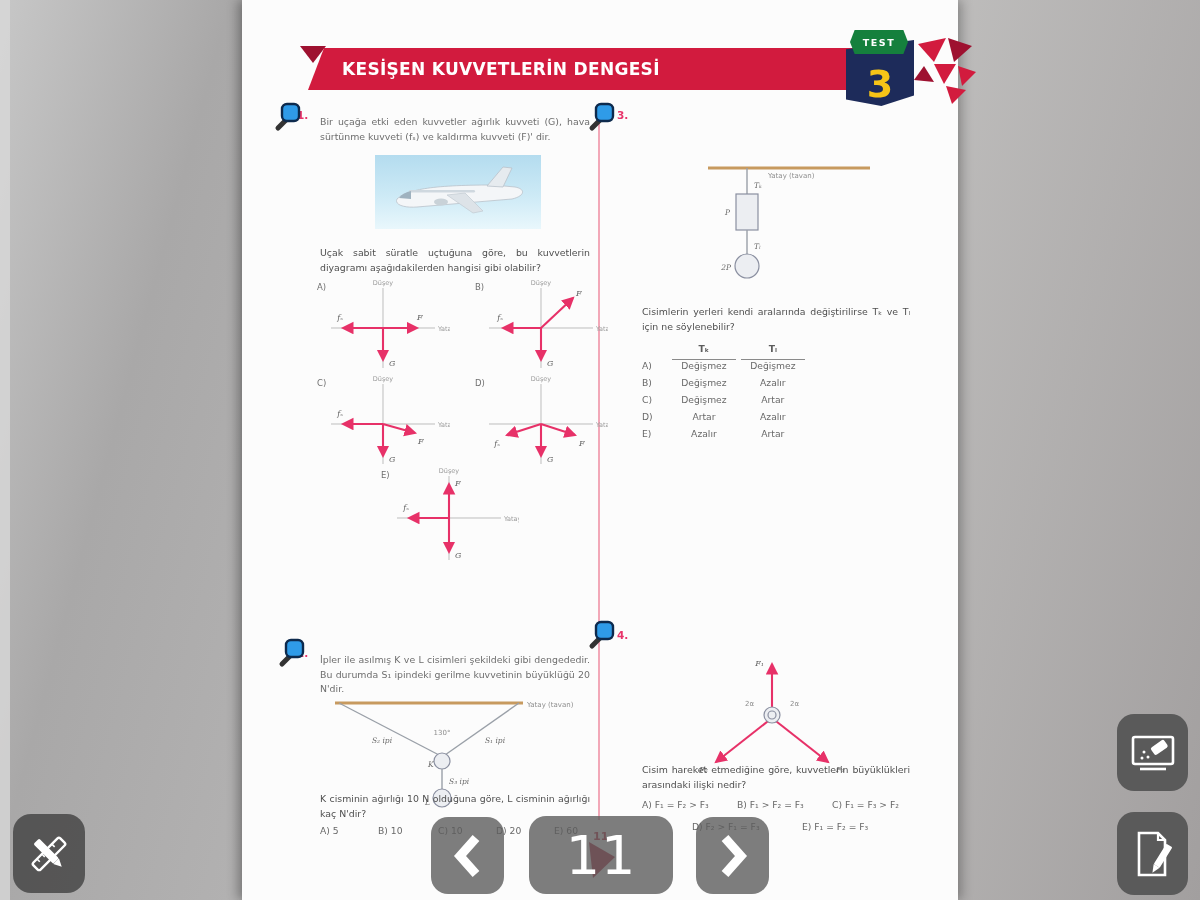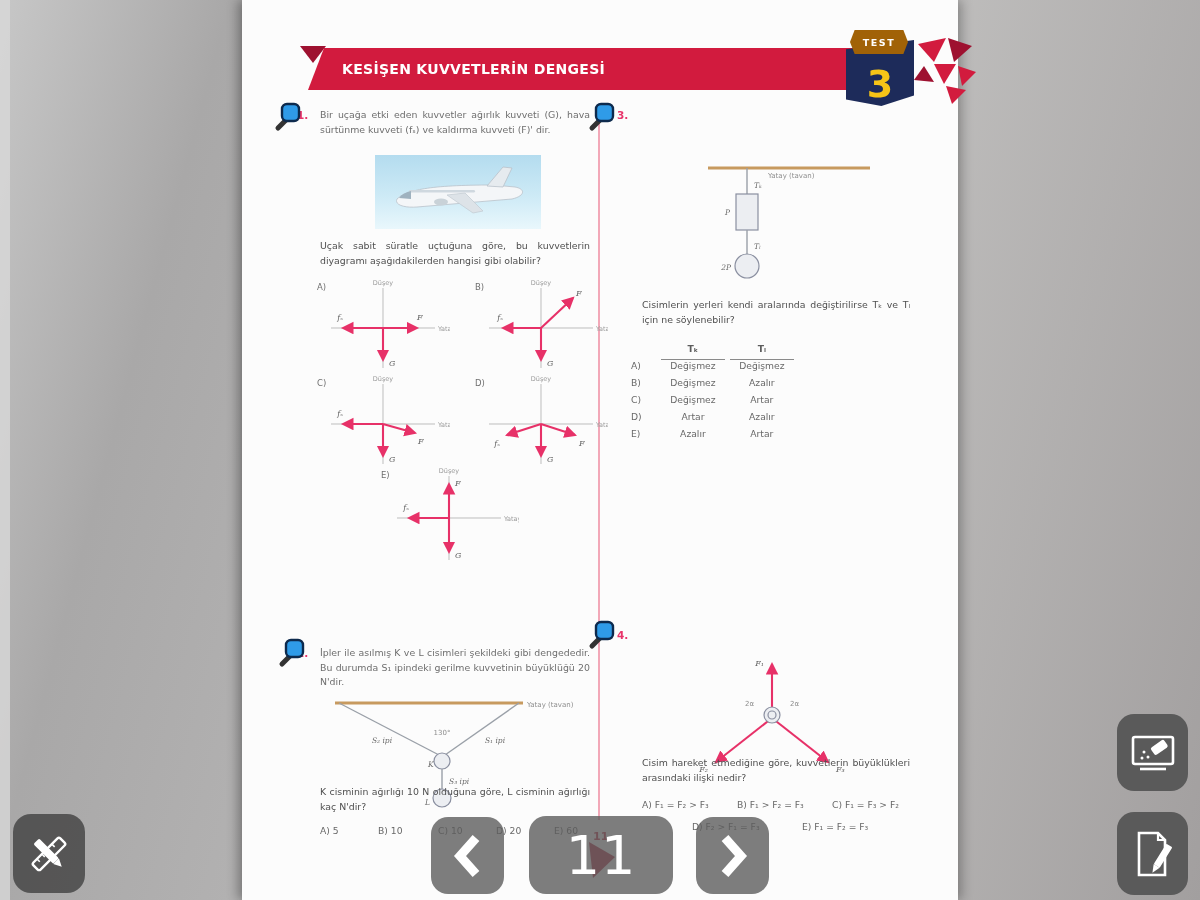--- a/index.html
+++ b/index.html
@@ -12,37 +12,37 @@
   .stage::before{content:"";position:absolute;left:0;top:0;width:10px;height:900px;background:#d8d8d8;opacity:.8;}
   
   .page{position:absolute;left:242px;top:0;width:716px;height:900px;background:#fcfcfc;
         box-shadow:-5px 0 10px rgba(0,0,0,.28),5px 0 10px rgba(0,0,0,.22);z-index:1;}
   
   .banner{position:absolute;left:58px;top:42px;width:600px;height:52px;}
   .banner-notch{position:absolute;left:0;top:4px;width:0;height:0;
     border-left:13px solid transparent;border-right:13px solid transparent;border-top:17px solid #9e1130;}
   .banner-band{position:absolute;left:8px;top:6px;width:565px;height:42px;background:#d21b3e;
     clip-path:polygon(16px 0,100% 0,100% 100%,0 100%);display:flex;align-items:center;}
-  .banner-title{color:#fff;font-size:14px;font-weight:bold;letter-spacing:.3px;padding-left:34px;}
+  .banner-title{color:#fff;font-size:17px;font-weight:bold;letter-spacing:.3px;padding-left:34px;}
   .badge-navy{position:absolute;left:546px;top:-2px;width:68px;height:66px;background:#1d2b5a;
     clip-path:polygon(0 14%,100% 0,100% 84%,52% 100%,0 90%);display:flex;align-items:flex-end;justify-content:center;}
   .badge-number{color:#f6c417;font-size:38px;font-weight:bold;line-height:40px;padding-bottom:2px;}
-  .badge-hex{position:absolute;left:550px;top:-12px;width:58px;height:24px;background:#a16207;
+  .badge-hex{position:absolute;left:550px;top:-12px;width:58px;height:24px;background:#15803d;
     clip-path:polygon(8% 0,92% 0,100% 50%,92% 100%,8% 100%,0 50%);
     display:flex;align-items:center;justify-content:center;border:0;}
   .badge-hex span{color:#fff;font-size:9.5px;font-weight:bold;letter-spacing:1.5px;}
   .mosaic{position:absolute;left:612px;top:-8px;}
   
   .divider{position:absolute;left:356px;top:108px;width:2px;height:712px;background:#f2a8b8;}
   
   .mag{position:absolute;width:30px;height:30px;z-index:2;}
   
   .qblock{position:absolute;}
   .q-num{position:absolute;color:#e8356b;font-weight:bold;font-size:10.5px;}
-  .q-text,.q-prompt{position:absolute;font-size:9.4px;line-height:14.5px;color:#6e6e6e;text-align:justify;}
+  .q-text,.q-prompt{position:absolute;font-size:9.4px;line-height:14.5px;color:#6e6e6e;text-align:justify;margin-top:7px;}
   .q-prompt{font-weight:normal;color:#4f4f4f;}
   .opt{position:absolute;font-size:9.2px;color:#686868;white-space:nowrap;}
   
   .plane-box{position:absolute;left:78px;top:47px;width:166px;height:74px;
     background:linear-gradient(#b4dcef 0%,#cdeaf6 55%,#e9f7fc 100%);}
   
   .fdiag{position:absolute;}
   .axis{stroke:#bdbdbd;stroke-width:1;}
   .force{stroke:#e73168;stroke-width:2.1;}
   .flab{font:italic 8px "DejaVu Serif",serif;fill:#5f5f5f;}
@@ -222,21 +222,21 @@
         <rect class="node" x="68" y="34" width="22" height="36"></rect>
         <text class="dlab" x="62" y="55" text-anchor="end">P</text>
         <line class="rope" x1="79" y1="70" x2="79" y2="94"></line>
         <text class="dlab" x="86" y="89">Tₗ</text>
         <circle class="node" cx="79" cy="106" r="12"></circle>
         <text class="dlab" x="63" y="110" text-anchor="end">2P</text>
       </svg>
 
       <div class="q-prompt" style="left:54px;top:190px;width:268px">Cisimlerin yerleri kendi aralarında değiştirilirse Tₖ ve Tₗ için ne söylenebilir?</div>
 
-      <div class="t3" style="left:43px;top:232px;width:240px">
+      <div class="t3" style="left:54px;top:232px;width:240px">
         <div class="row">
           <span class="c0"></span>
           <span class="c1"><span class="hdr">Tₖ</span></span>
           <span class="c2"><span class="hdr">Tₗ</span></span>
         </div>
         <div class="row">
           <span class="c0">A)</span>
           <span class="c1">Değişmez</span>
           <span class="c2">Değişmez</span>
         </div>

